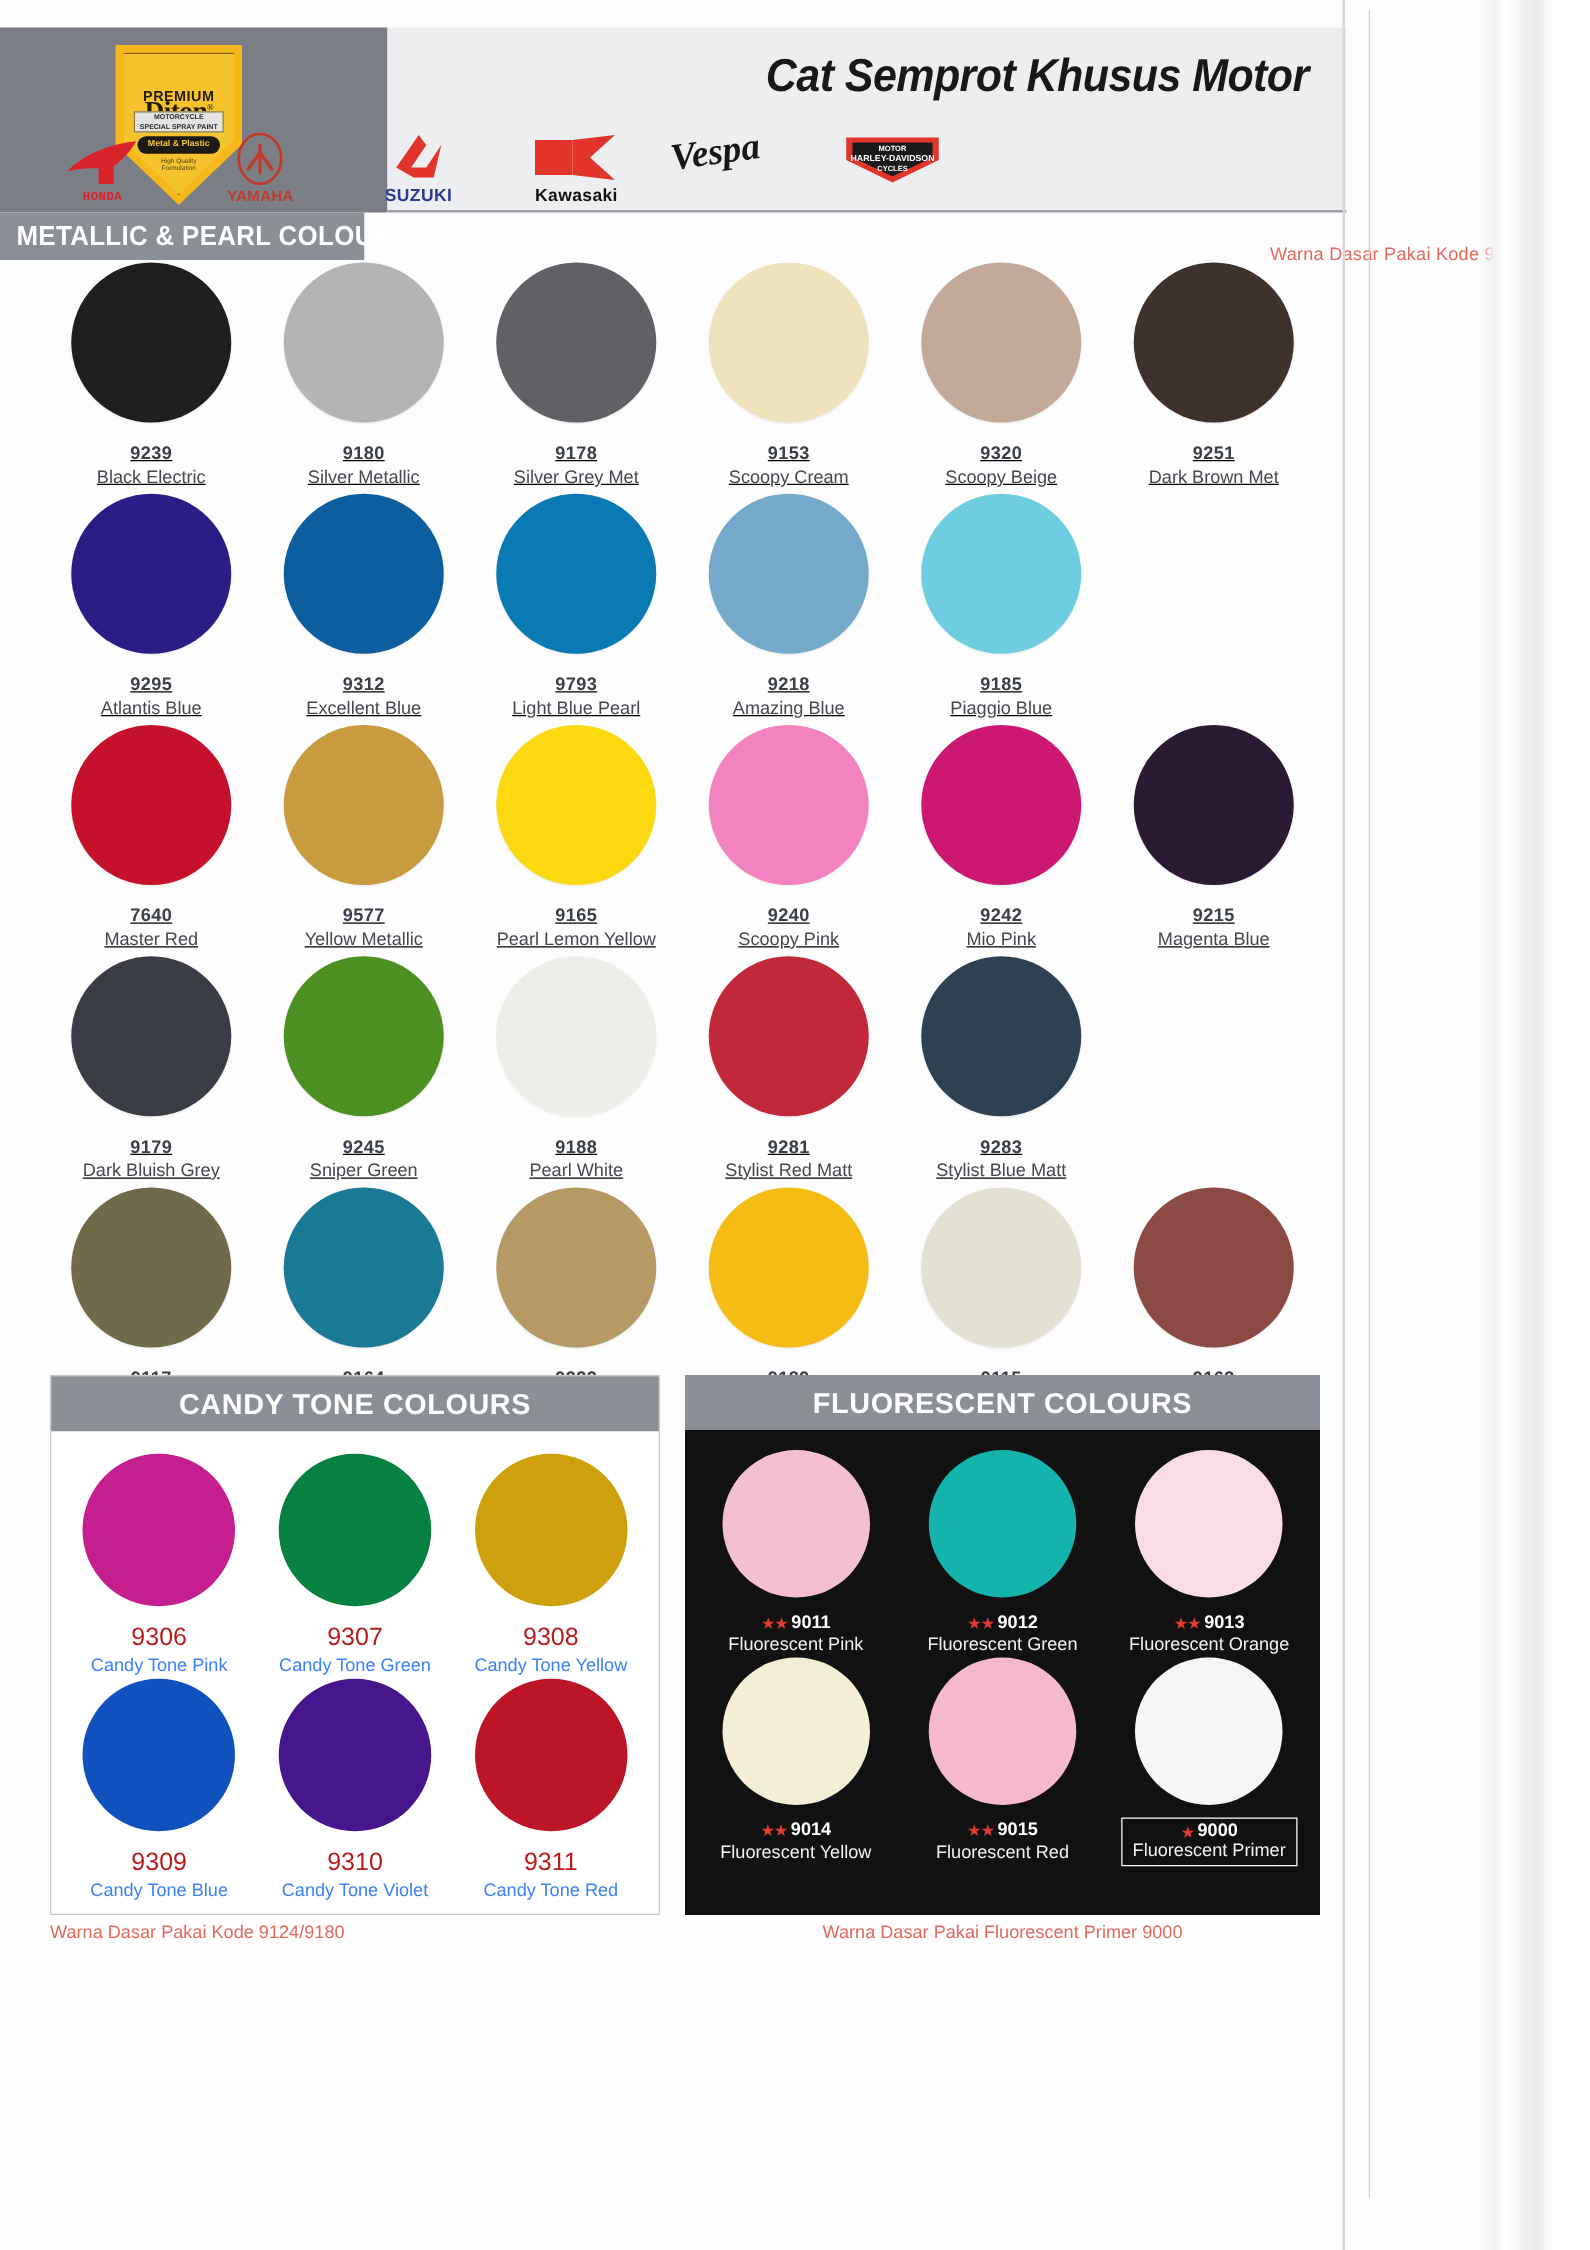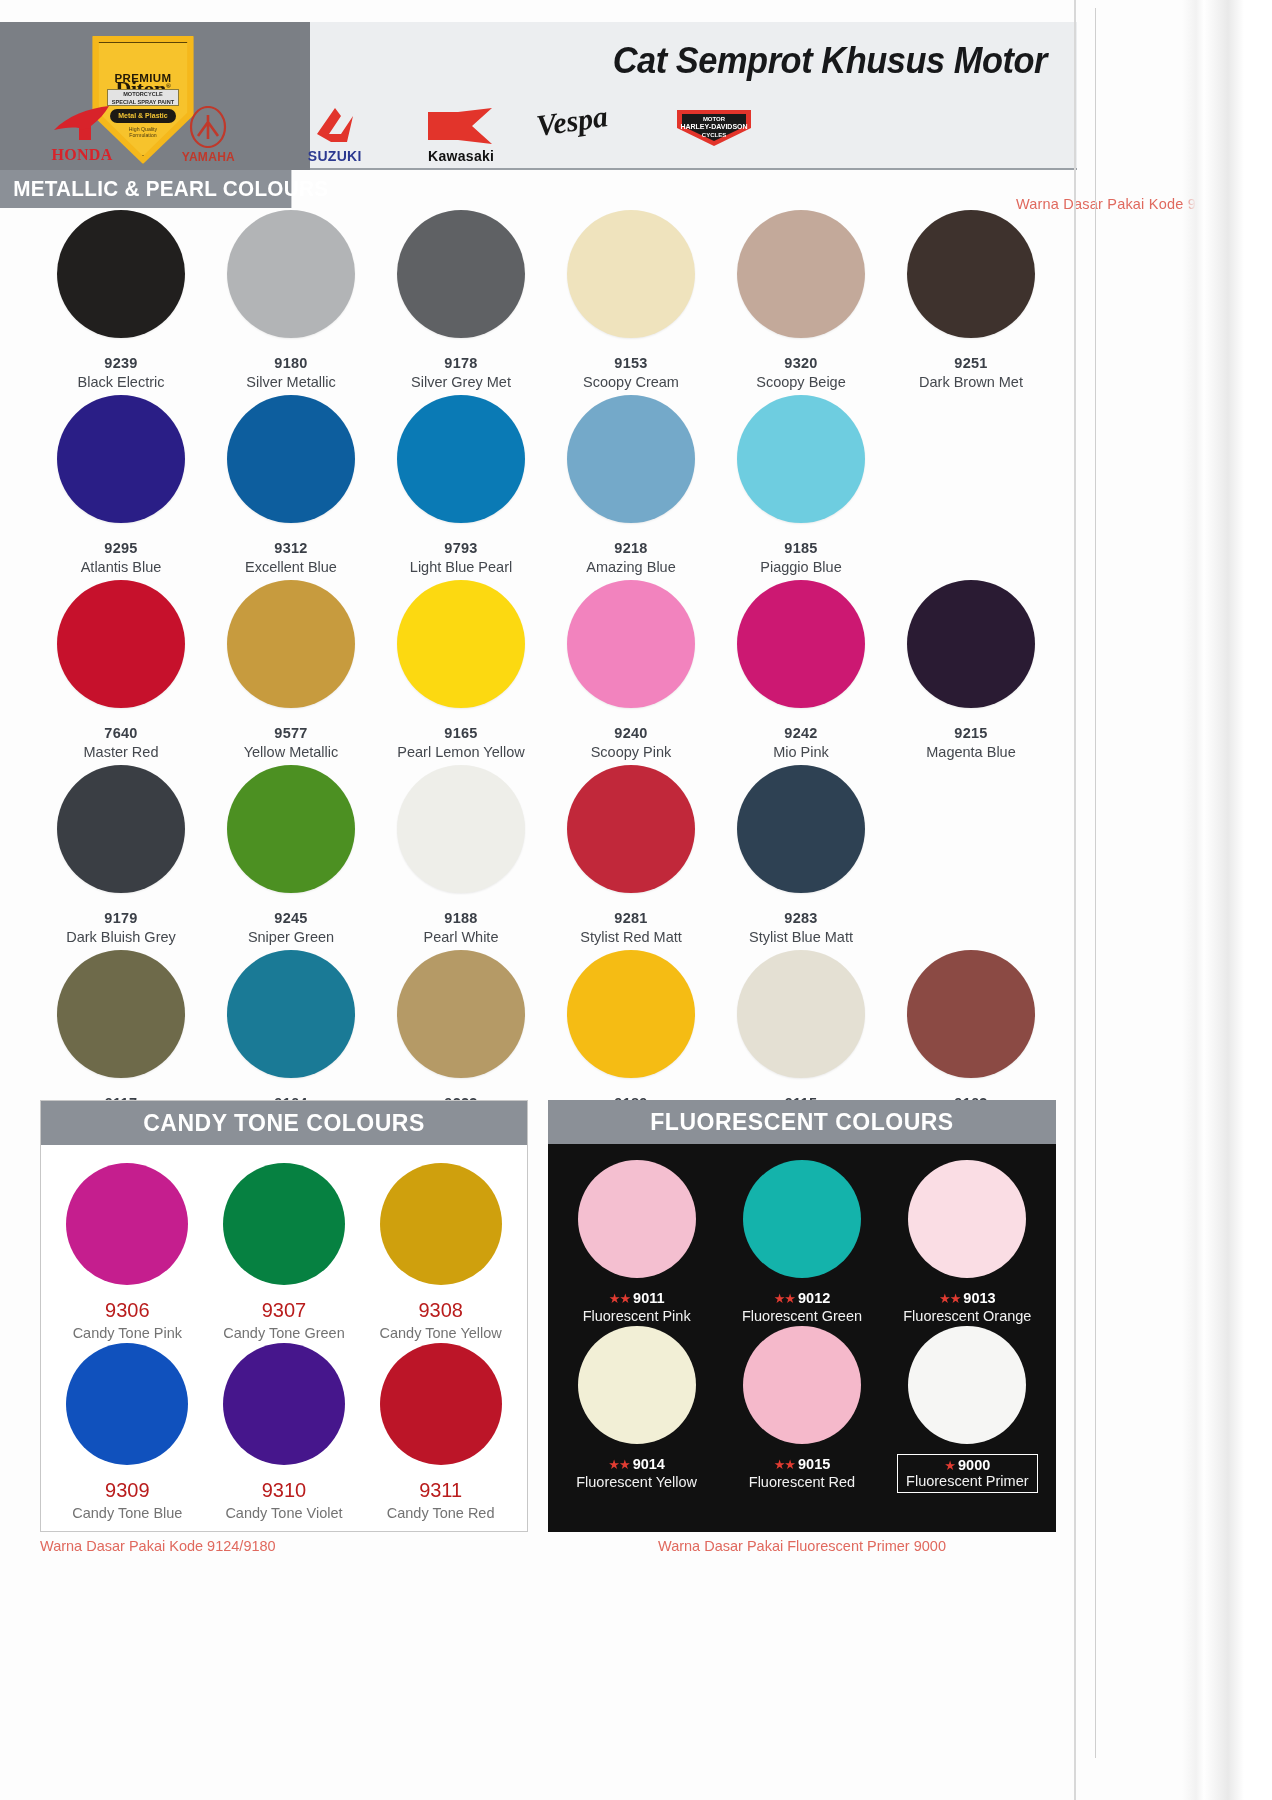--- a/index.html
+++ b/index.html
@@ -95,21 +95,21 @@
     transform-origin: right center;
     white-space: nowrap;
   }
   .logos {
     position: absolute; left: 28px; top: 70px; width: 740px; height: 72px;
     display: flex; align-items: flex-end; justify-content: space-between;
   }
   .logo { position: relative; text-align: center; width: 108px; }
   .logo-mark { height: 44px; display:flex; align-items:flex-end; justify-content:center; }
   .logo-name { font-size: 12.5px; font-weight: bold; margin-top: 2px; letter-spacing: .3px; }
-  .honda-name { color: #d8232a; font-family: Liberation Serif, serif; font-size: 16px; }
+  .honda-name { color: #d8232a; font-family: Liberation Mono, monospace; font-size: 10px; }
   .yamaha-name { color: #c0392b; font-size: 12px; }
   .suzuki-name { color: #2b3990; font-size: 14px; }
   .kawasaki-name { color: #111; font-size: 14px; }
   .vespa-name { color: #111; }
   .hd-name { color: #111; }
 
   .banner-metallic {
     position: absolute; left: 0; top: 148px; width: 310px; height: 38px;
     background: #8b9097;
     color: #ffffff;
@@ -121,21 +121,21 @@
   }
   .note-top {
     position: absolute; right: 14px; top: 196px;
     color: #e0695e; font-size: 14.5px;
     font-family: "Liberation Sans Narrow", "Liberation Sans", sans-serif;
     letter-spacing: .2px;
   }
 
   
   .grid {
-    position: absolute; left: 36px; top: 210px; width: 1020px;
+    position: absolute; left: 36px; top: 210px; width: 1020px; text-decoration: underline;
   }
   .srow { display: flex; width: 1020px; margin-bottom: 5px; }
   .scell { width: 170px; display: flex; flex-direction: column; align-items: center; }
   .dot {
     width: 128px; height: 128px; border-radius: 50%;
     box-shadow: 0 1px 2px rgba(0,0,0,.07);
   }
   .code {
     margin-top: 17px; font-size: 14.5px; font-weight: bold; color: #3a3f47;
     font-family: "Liberation Sans Narrow","Liberation Sans",sans-serif;
@@ -162,21 +162,21 @@
     font-weight: bold; font-size: 23px; letter-spacing: .5px;
     display: flex; align-items: center; justify-content: center;
   }
   .panel-head.fl { background: #8b9097; }
   .cgrid { padding: 18px 8px 0 8px; }
   .crow { display: flex; justify-content: space-around; margin-bottom: 2px; }
   .ccell { width: 150px; display: flex; flex-direction: column; align-items: center; }
   .cdot { width: 122px; height: 122px; border-radius: 50%; }
   .ccode { margin-top: 14px; font-size: 20px; font-weight: normal; color: #b91c1c;
            font-family: "Liberation Sans Narrow","Liberation Sans",sans-serif; }
-  .cnm { margin-top: 3px; font-size: 14.5px; color: #737373; text-align: left;
+  .cnm { margin-top: 3px; font-size: 14.5px; color: #3b82f6; text-align: left;
          font-family: "Liberation Sans Narrow","Liberation Sans",sans-serif; white-space: nowrap; }
 
   .fgrid { padding: 16px 6px 0 6px; }
   .frow { display: flex; justify-content: space-around; margin-bottom: 2px; }
   .fcell { width: 160px; display: flex; flex-direction: column; align-items: center; }
   .fdot { width: 118px; height: 118px; border-radius: 50%; }
   .fcodeline { margin-top: 12px; display: flex; align-items: center; gap: 3px; }
   .stars { color: #e23c32; font-size: 13px; letter-spacing: -1px; }
   .fcode { font-size: 14.5px; font-weight: bold; color: #ffffff;
            font-family: "Liberation Sans Narrow","Liberation Sans",sans-serif; }

